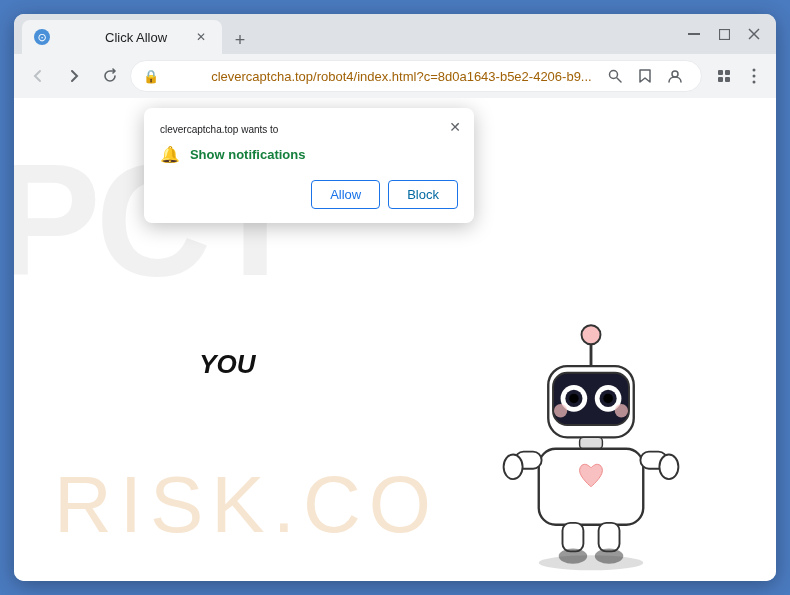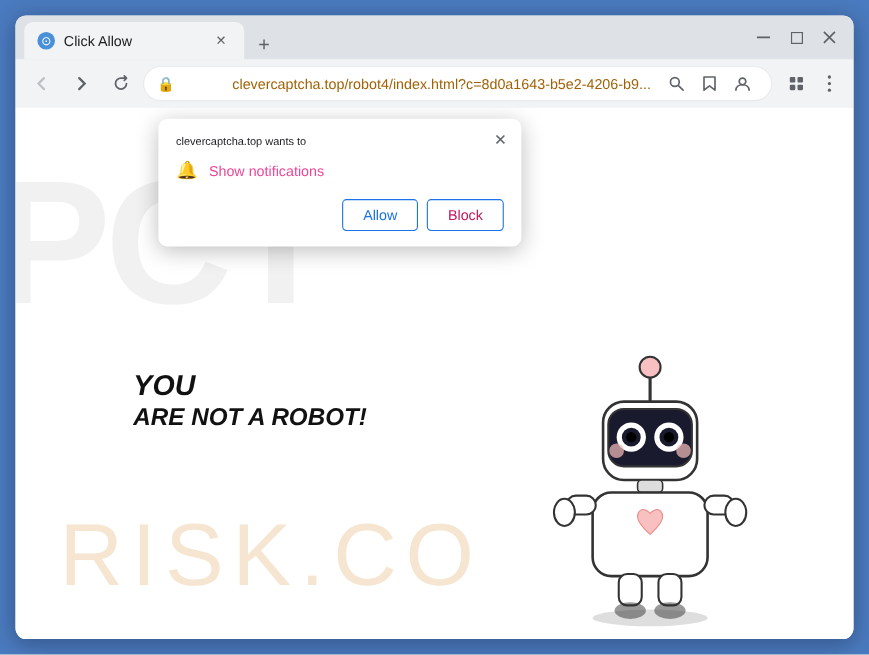--- a/index.html
+++ b/index.html
@@ -66,20 +66,21 @@
       font-size: 10px;
     }
 
     .tab-title {
       font-size: 13px;
       color: #202124;
       flex: 1;
       white-space: nowrap;
       overflow: hidden;
       text-overflow: ellipsis;
+      margin-left: 47px;
     }
 
     .tab-close {
       width: 18px;
       height: 18px;
       border-radius: 50%;
       display: flex;
       align-items: center;
       justify-content: center;
       color: #5f6368;
@@ -291,21 +292,22 @@
       margin-bottom: 16px;
     }
 
     .bell-icon {
       font-size: 16px;
       color: #5f6368;
     }
 
     .popup-notification-text {
       font-size: 13px;
-      color: #ec4899;
+      color: #15803d;
+      font-weight: bold;
     }
 
     .popup-buttons {
       display: flex;
       justify-content: flex-end;
       gap: 8px;
     }
 
     .btn-allow {
       padding: 6px 18px;
@@ -316,21 +318,21 @@
       font-size: 13px;
       font-weight: 500;
       cursor: pointer;
     }
 
     .btn-block {
       padding: 6px 18px;
       border-radius: 4px;
       border: 1px solid #1a73e8;
       background: white;
-      color: #be185d;
+      color: #0369a1;
       font-size: 13px;
       font-weight: 500;
       cursor: pointer;
     }
 
     
     .robot-svg {
       width: 190px;
       height: auto;
     }
@@ -435,23 +437,20 @@
 
     <div class="watermark-container">
       <div class="watermark-pct">PCT</div>
       <div class="watermark-risk">RISK.CO</div>
     </div>
 
     <div class="page-content" style="position:absolute; top:55%; left:28%; transform:translate(-50%,-50%); text-align:left;">
       <div style="font-size:26px; font-weight:800; color:#111;">
         <span>YOU</span>
       </div>
-      <div style="font-size:22px; font-weight:800; color:#111;">
-        <span>ARE NOT A ROBOT!</span>
-      </div>
     </div>
 
     <div class="robot-container">
       <svg class="robot-svg" viewBox="0 0 200 280" xmlns="http://www.w3.org/2000/svg">
 
         <line x1="100" y1="30" x2="100" y2="60" stroke="#333" stroke-width="3"></line>
         <circle cx="100" cy="25" r="10" fill="#f8c0c0" stroke="#333" stroke-width="2"></circle>
 
         <rect x="55" y="58" width="90" height="75" rx="20" ry="20" fill="white" stroke="#333" stroke-width="2.5"></rect>
 

